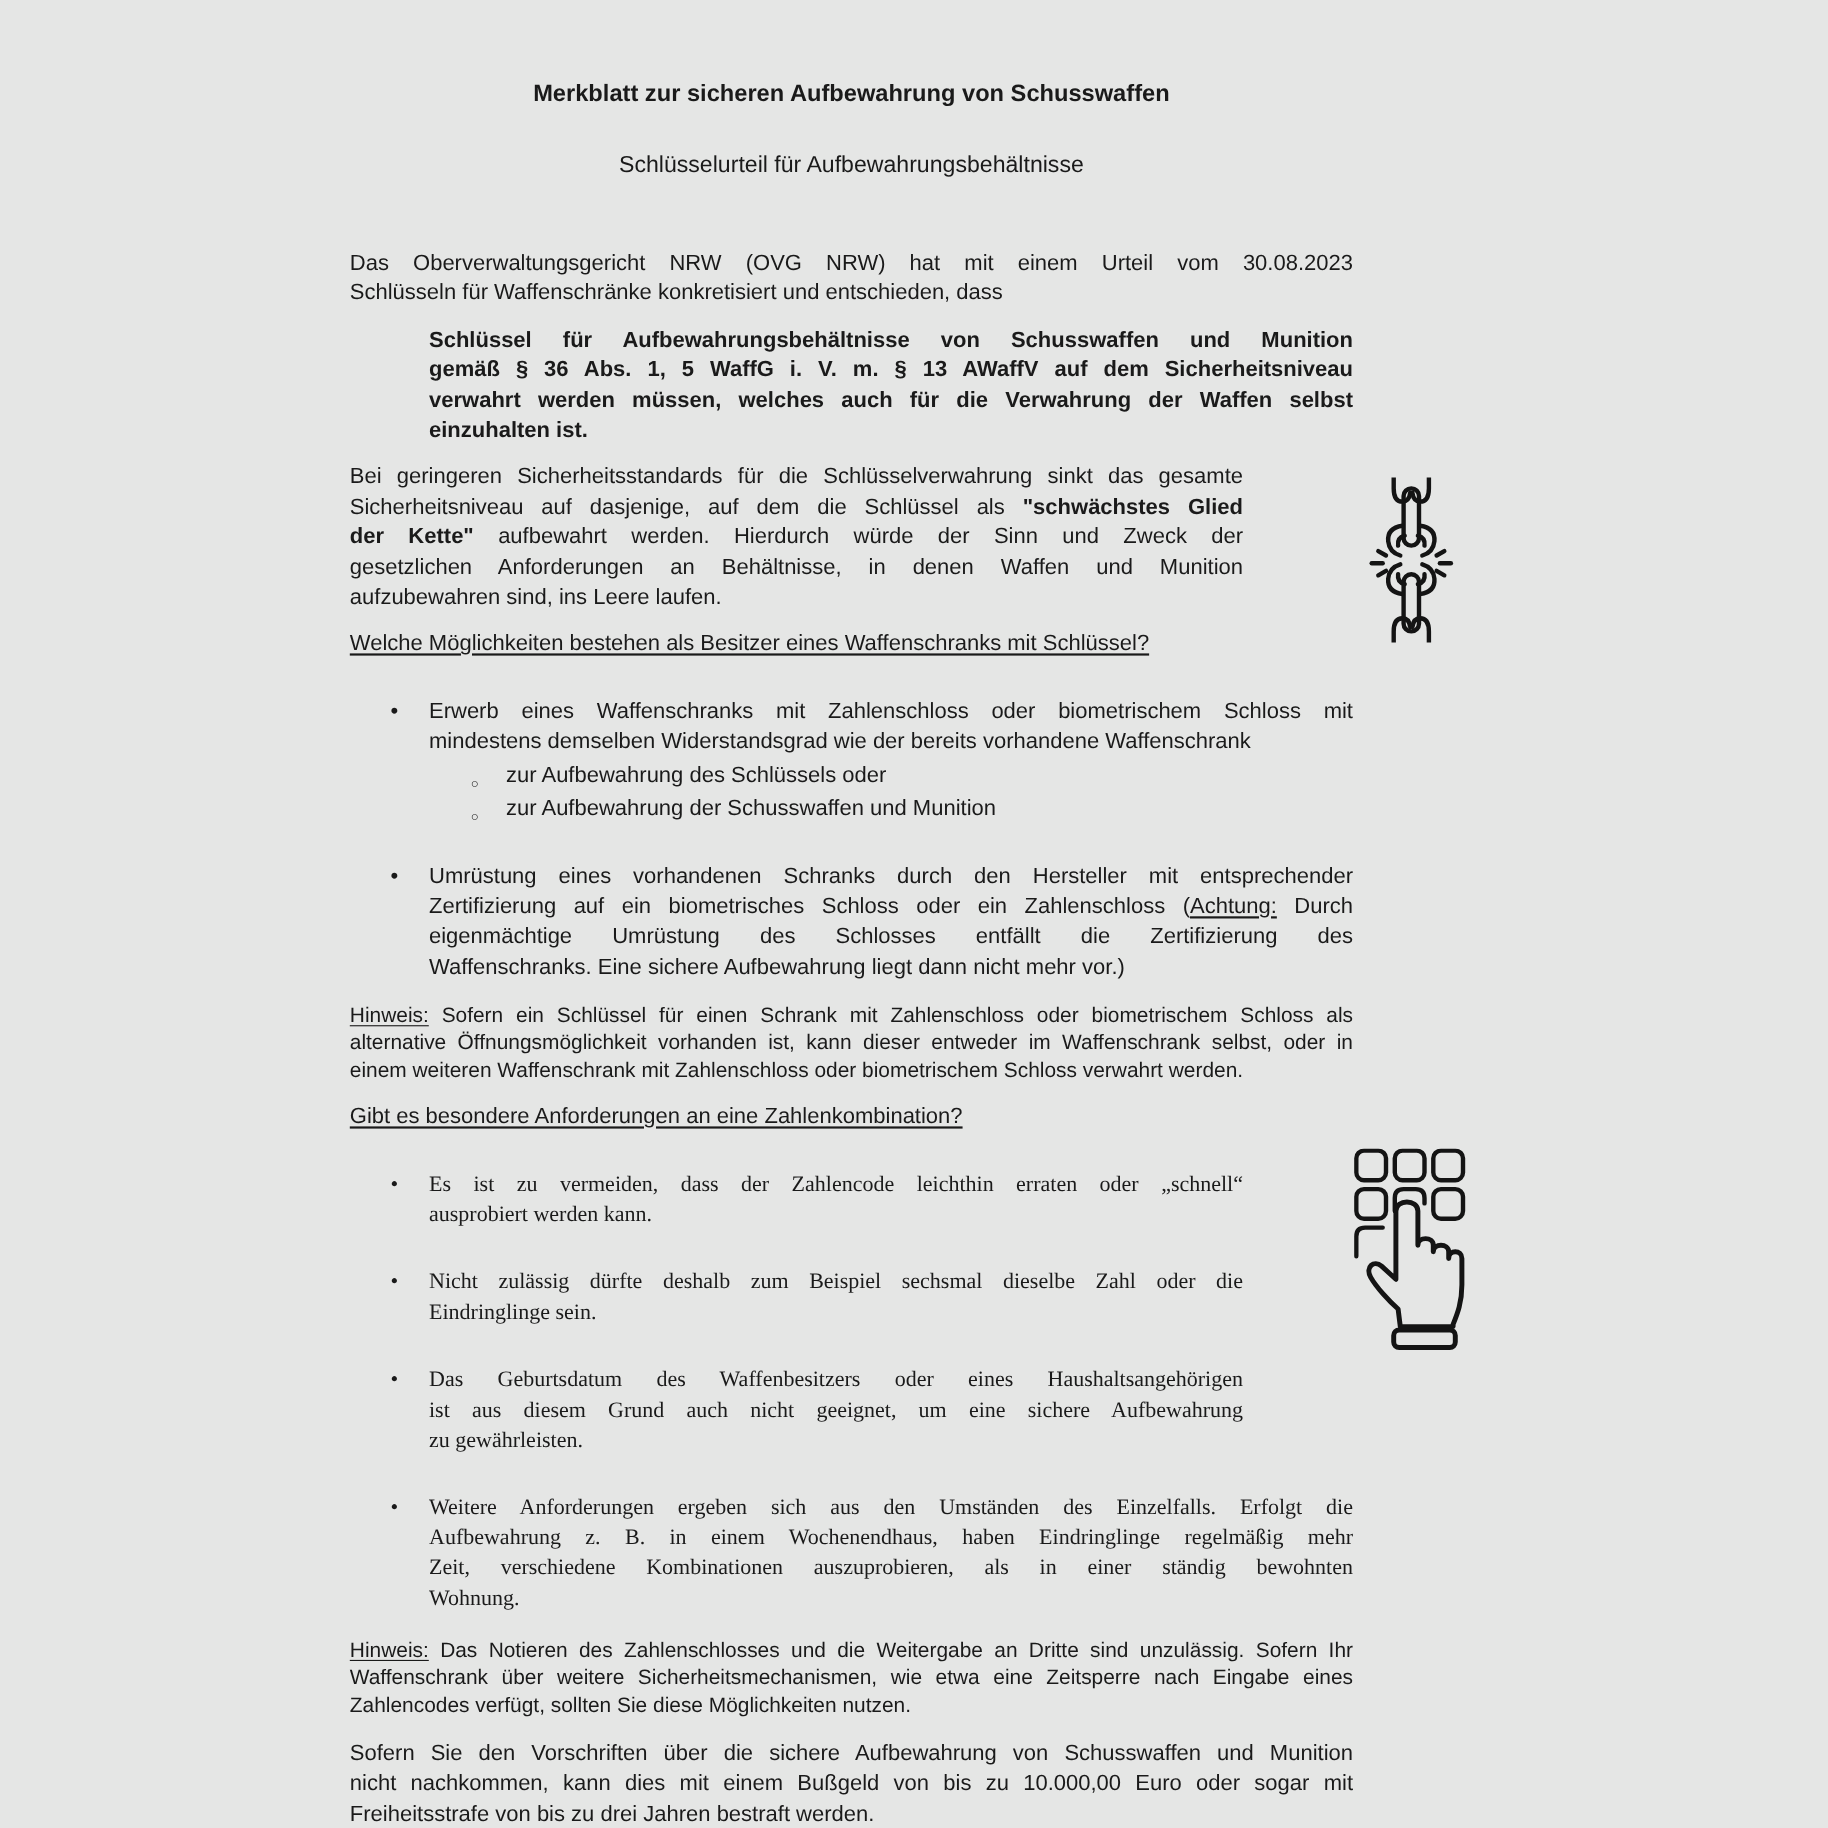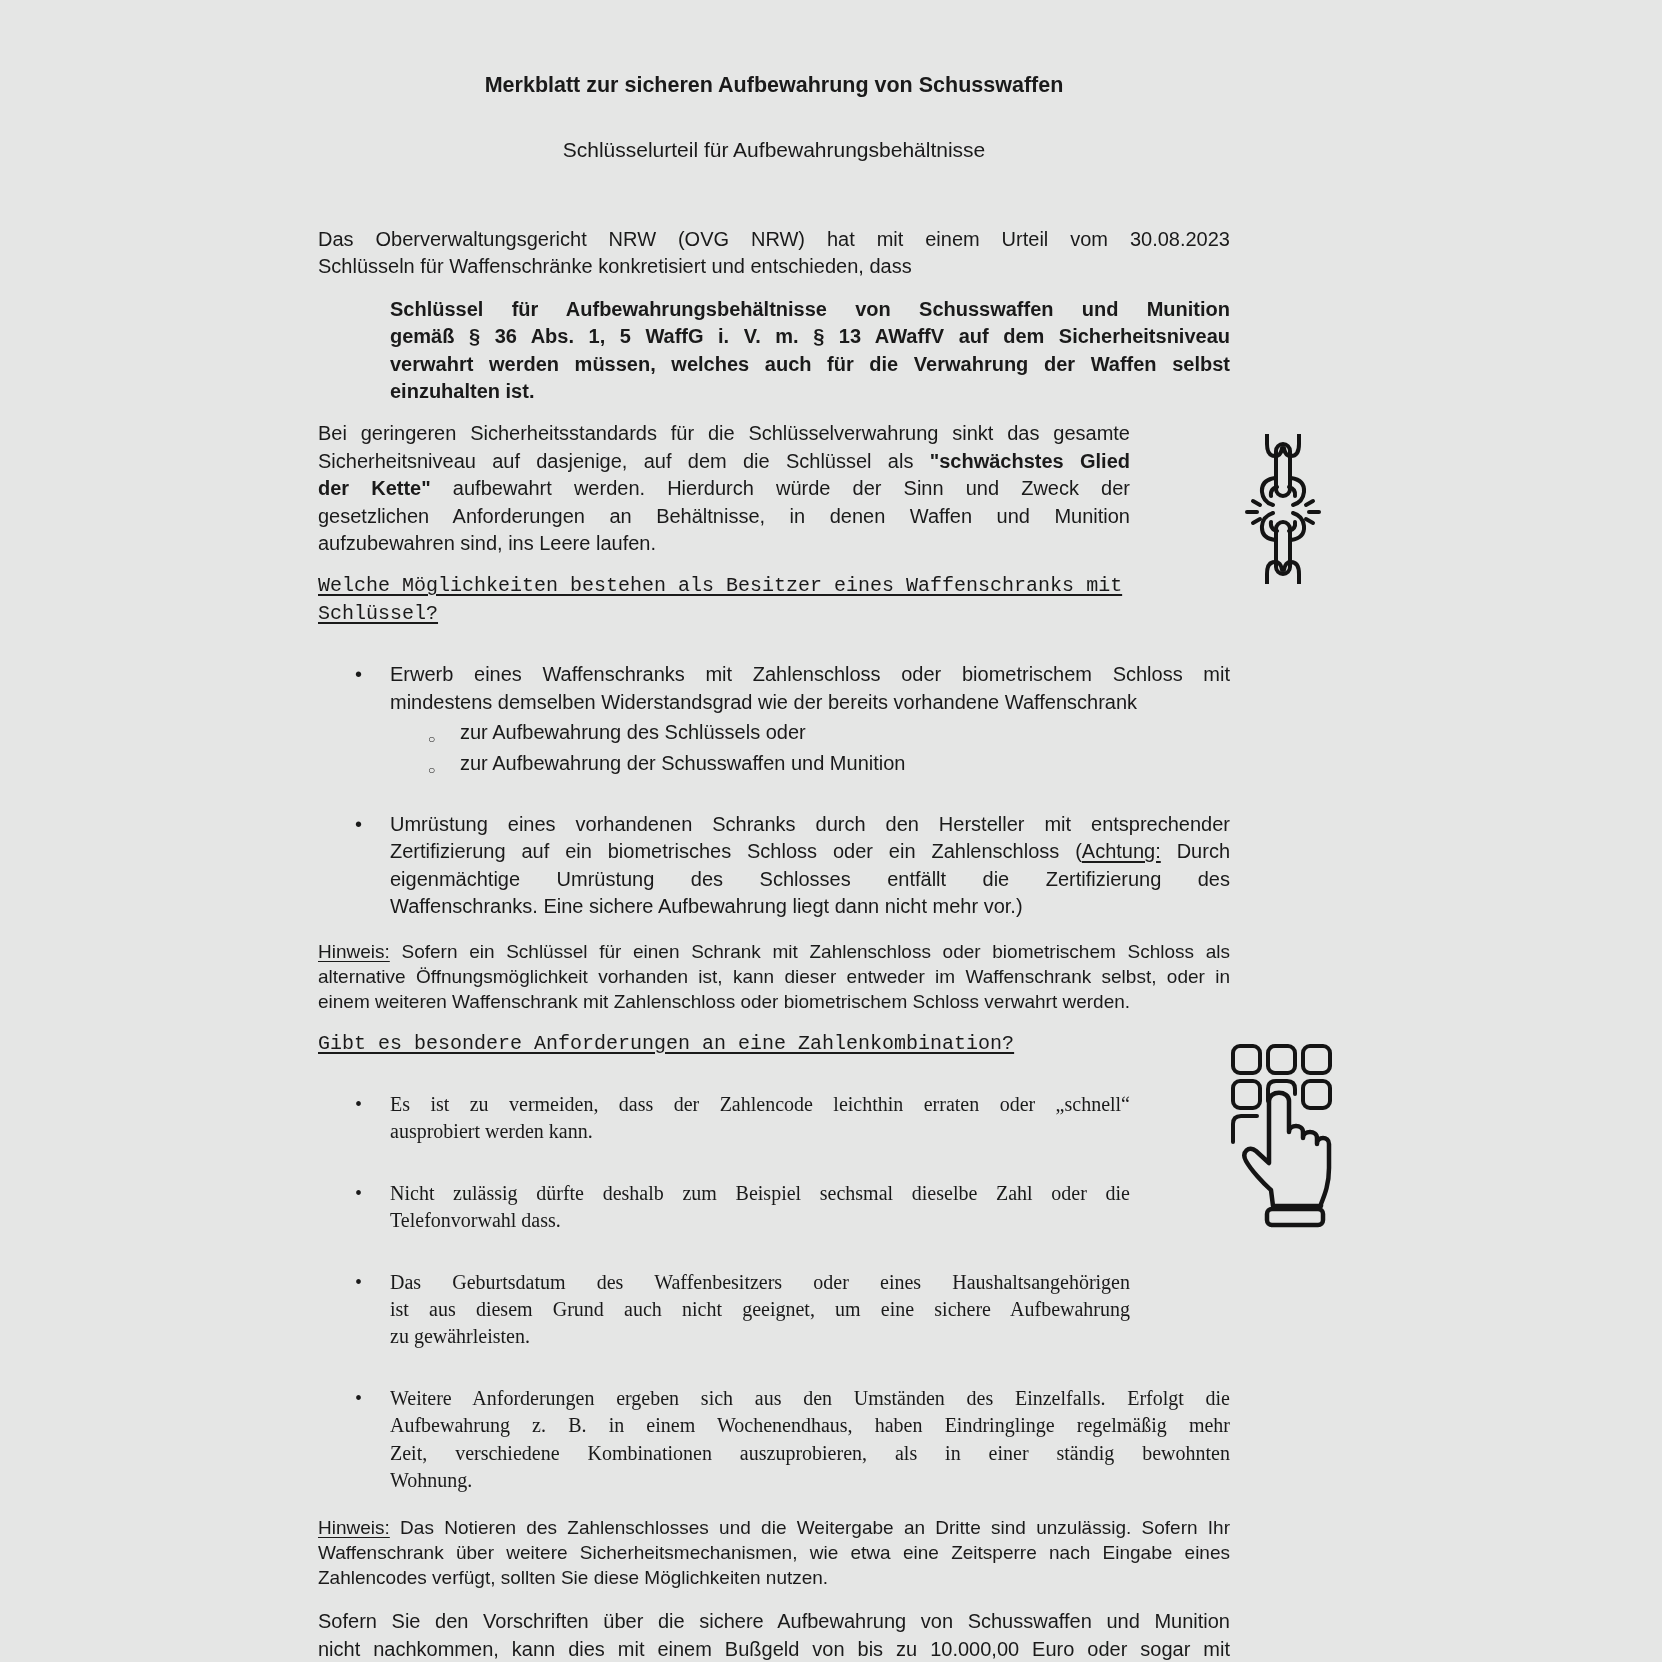--- a/index.html
+++ b/index.html
@@ -18,21 +18,21 @@
 
   .para { font-size:20px; line-height:27.4px; }
   .ln   { text-align:justify; text-align-last:justify; }
   .ln.last { text-align-last:left; }
 
   .intro   { margin-top:63px; }
   .ruling  { margin-top:15px; margin-left:72px; width:840px; font-weight:bold; }
   .weakest { margin-top:15px; width:812px; }
 
   .heading { margin-top:15px; font-size:20px; line-height:27.4px;
-             text-decoration:underline; text-underline-offset:3px;font-family:Liberation Mono, monospace; }
+             text-decoration:underline; text-underline-offset:3px; }
   .heading.h2 { margin-top:16px; }
 
   ul.list { list-style:none; margin-top:17px; font-size:20px; line-height:27.4px; }
   ul.list.l2 { margin-top:16px;font-family:Liberation Serif, serif; }
   li.item { position:relative; padding-left:72px; margin-bottom:3px;margin-top:34px; }
   li.item::before { content:"\2022"; position:absolute; left:37px; top:0; }
   li.sub  { position:relative; padding-left:142px; margin-bottom:3px; }
   li.sub::before { content:"\25CB"; position:absolute; left:110px; top:7px; font-size:12px; }
   li.narrow { padding-right:100px; }
 
@@ -99,21 +99,21 @@
 
   <div class="heading h2">Gibt es besondere Anforderungen an eine Zahlenkombination?</div>
 
   <ul class="list l2">
     <li class="item narrow">
       <div class="ln">Es ist zu vermeiden, dass der Zahlencode leichthin erraten oder „schnell“</div>
       <div class="ln last">ausprobiert werden kann.</div>
     </li>
     <li class="item narrow">
       <div class="ln">Nicht zulässig dürfte deshalb zum Beispiel sechsmal dieselbe Zahl oder die</div>
-      <div class="ln last">Telefonvorwahl dass.</div>
+      <div class="ln last">Eindringlinge sein.</div>
     </li>
     <li class="item narrow">
       <div class="ln">Das Geburtsdatum des Waffenbesitzers oder eines Haushaltsangehörigen</div>
       <div class="ln">ist aus diesem Grund auch nicht geeignet, um eine sichere Aufbewahrung</div>
       <div class="ln last">zu gewährleisten.</div>
     </li>
     <li class="item">
       <div class="ln">Weitere Anforderungen ergeben sich aus den Umständen des Einzelfalls. Erfolgt die</div>
       <div class="ln">Aufbewahrung z. B. in einem Wochenendhaus, haben Eindringlinge regelmäßig mehr</div>
       <div class="ln">Zeit, verschiedene Kombinationen auszuprobieren, als in einer ständig bewohnten</div>

